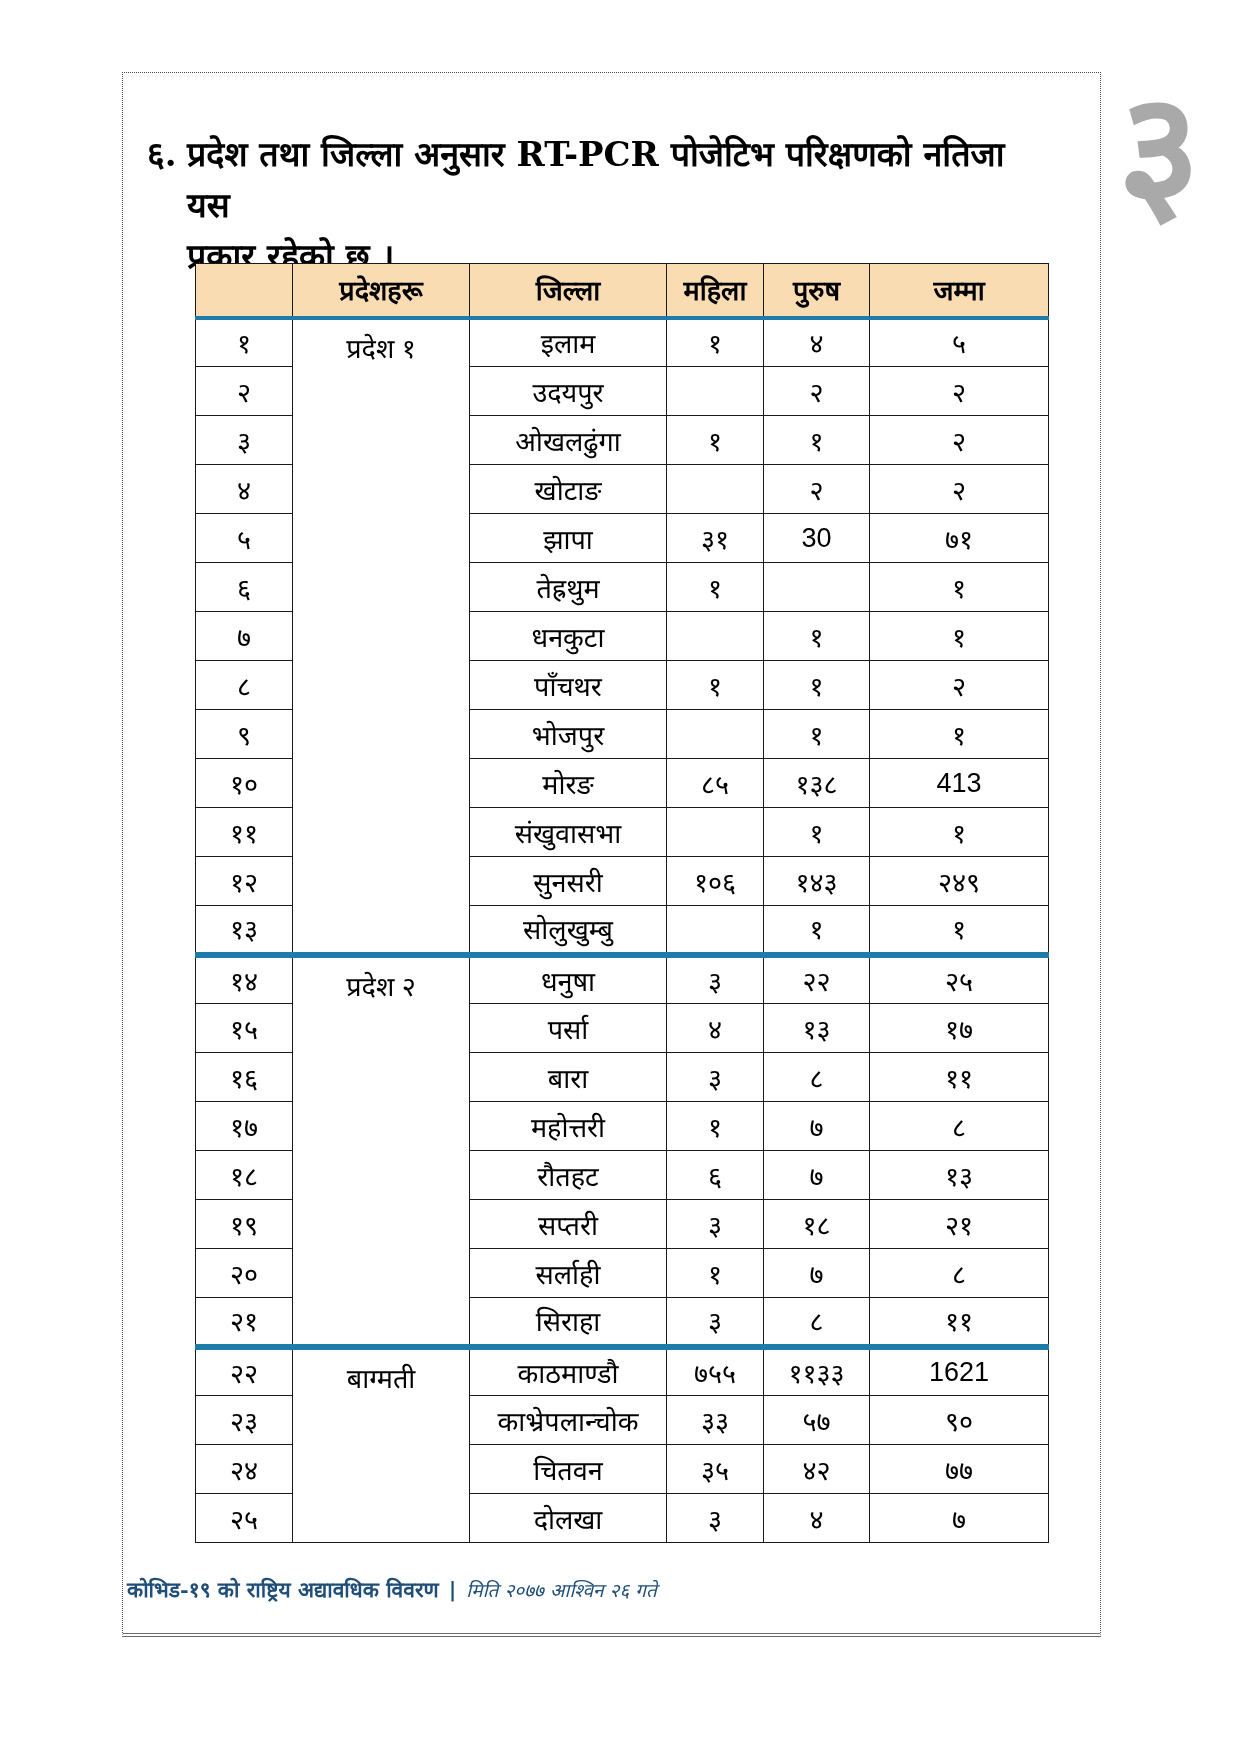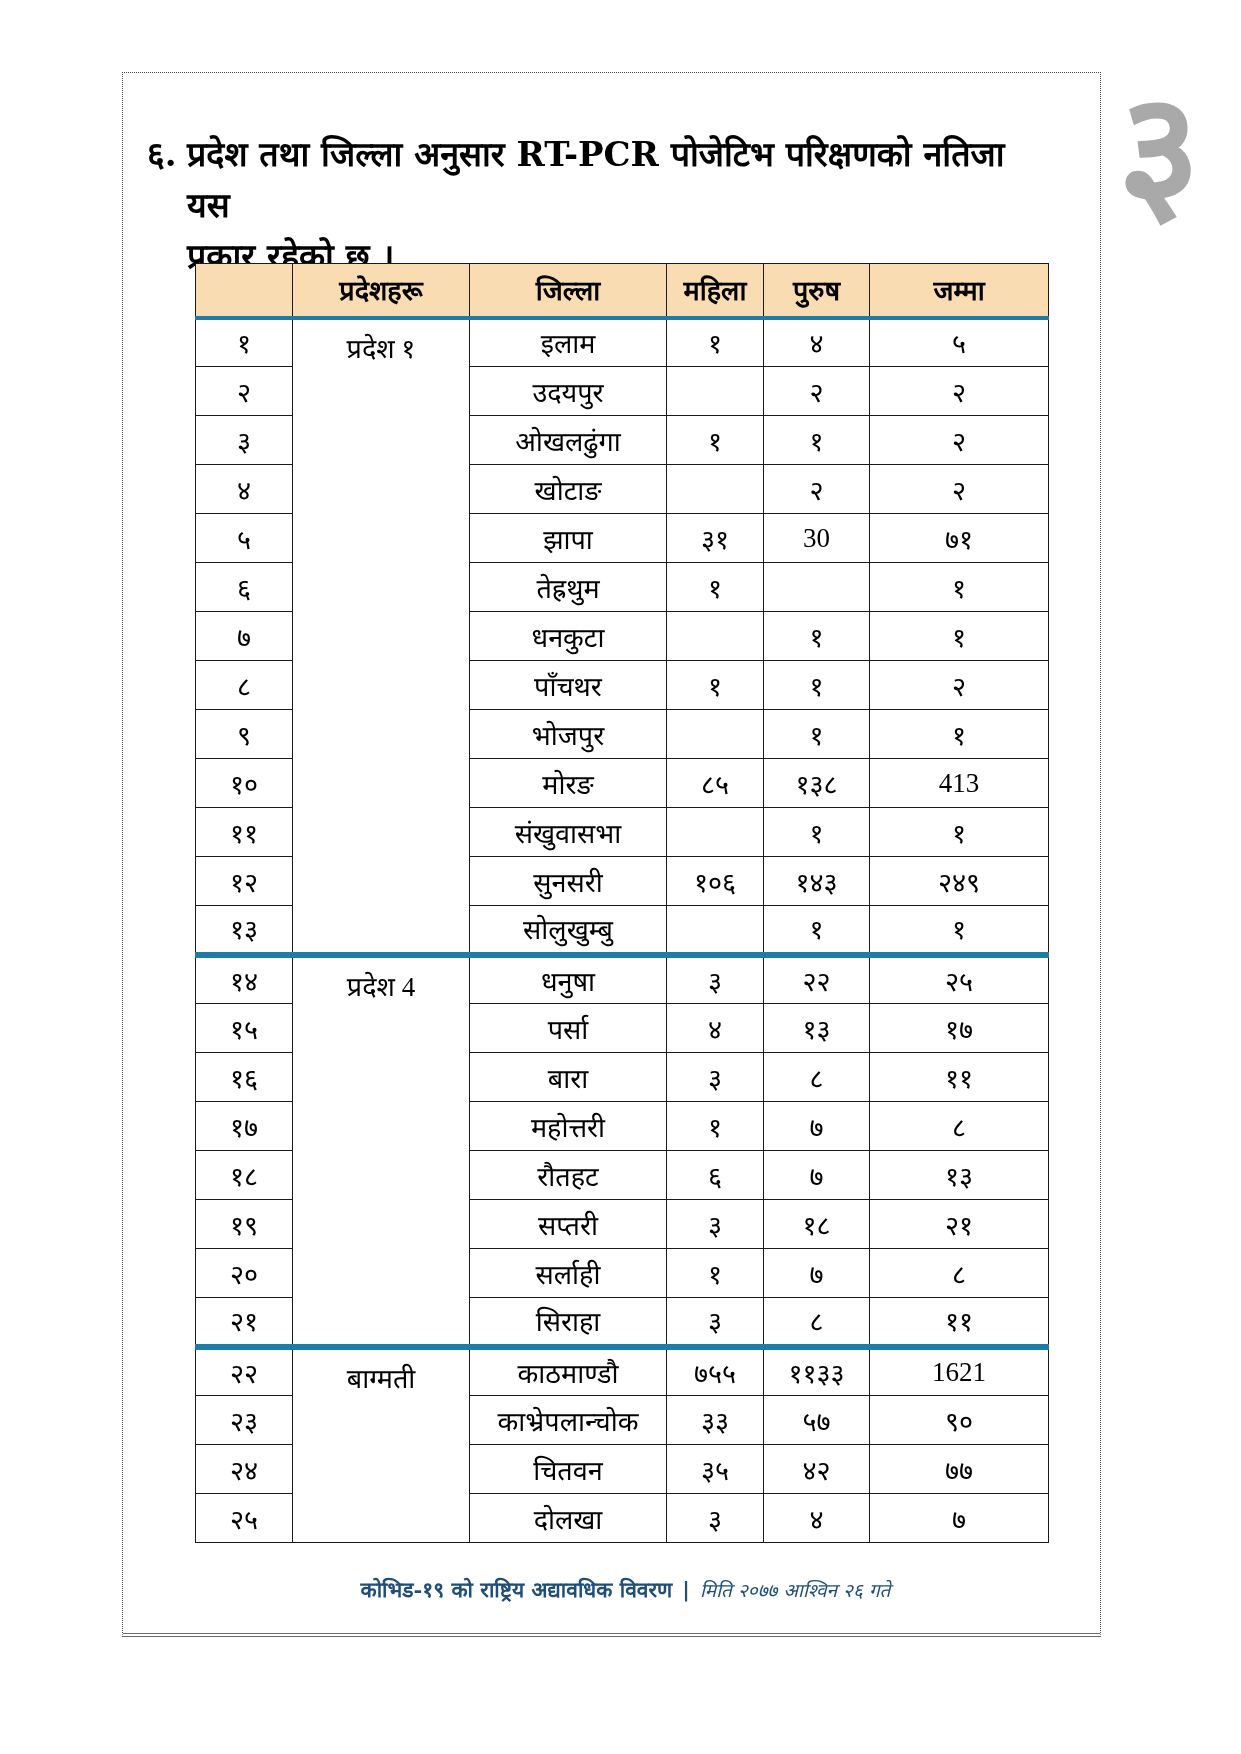--- a/index.html
+++ b/index.html
@@ -30,36 +30,36 @@
   }
   .heading{
     position:absolute;left:24px;top:56px;width:900px;
     display:flex;font-size:34px;font-weight:bold;line-height:1.5;
     font-family:"DejaVu Serif", serif;
   }
   .heading .num{flex:none;width:40px;}
   .covid-table{
     position:absolute;left:72px;top:190px;width:853px;
     border-collapse:collapse;table-layout:fixed;
-    font-family:Liberation Serif, serif;
+    font-family:Liberation Sans, sans-serif;
     font-size:27px;text-align:center;
   }
   .covid-table th,.covid-table td{
     border:1px solid #1a1a1a;overflow:hidden;white-space:nowrap;
   }
   .covid-table thead th{
     background:var(--header-bg);height:54px;font-weight:bold;
     border-bottom:4px solid var(--teal);
   }
   .covid-table tbody td{height:49px;background:#fff;}
   .covid-table td.province-cell{vertical-align:top;padding-top:9px;}
   .covid-table tr.group-start td{border-top:6px solid var(--teal);text-align:center;}
   .footer{
-    position:absolute;left:14px;top:1502px;width:100%;
-    text-align:center;color:var(--footer);font-size:21px;
+    position:absolute;left:4px;top:1502px;width:100%;
+    color:var(--footer);font-size:21px;
     font-family:"DejaVu Serif", serif;
   }
   .footer .title{font-weight:bold;}
   .footer .sep{padding:0 10px;font-weight:bold;}
   .footer .date{font-style:italic;font-size:19px;}
 </style>
 </head>
 <body>
 
 <div class="frame">
@@ -179,21 +179,21 @@
   </tr>
         <tr>
     <td class="sn">१३</td>
     <td class="district">सोलुखुम्बु</td>
     <td class="female"></td>
     <td class="male">१</td>
     <td class="total">१</td>
   </tr>
         <tr class="group-start">
     <td class="sn">१४</td>
-    <td class="province-cell" rowspan="8">प्रदेश 4</td>
+    <td class="province-cell" rowspan="8">प्रदेश २</td>
           <td class="district">धनुषा</td>
     <td class="female">३</td>
     <td class="male">२२</td>
     <td class="total">२५</td>
   </tr>
         <tr>
     <td class="sn">१५</td>
     <td class="district">पर्सा</td>
     <td class="female">४</td>
     <td class="male">१३</td>

